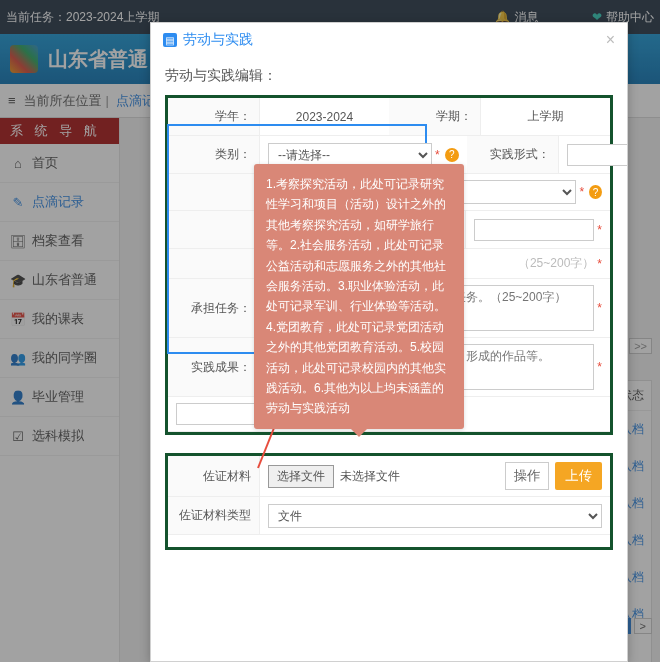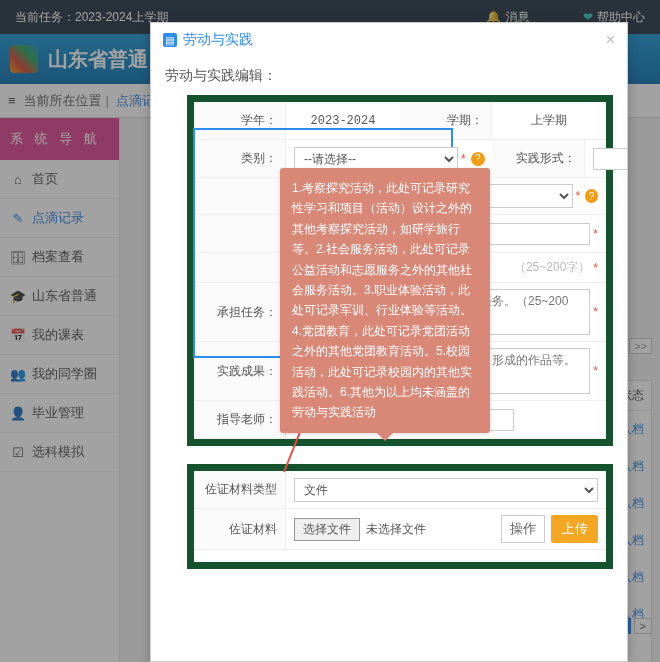--- a/index.html
+++ b/index.html
@@ -1,51 +1,51 @@
 <!DOCTYPE html>
 <html><head>
 <meta charset="utf-8">
 <style>
   *{box-sizing:border-box;margin:0;padding:0;font-family:"Microsoft YaHei",Arial,sans-serif;}
   body{background:#4f5b66;width:660px;height:662px;overflow:hidden;position:relative;font-size:12px;}
   .bg{position:absolute;inset:0;filter:grayscale(10%) brightness(.93);}
-  .topbar{background:#2c3e50;color:#fff;height:34px;display:flex;align-items:center;padding:0 15px;font-size:12px;}
+  .topbar{background:#2c3e50;color:#fff;height:34px;display:flex;align-items:center;padding:0 6px;font-size:12px;}
   .topbar .spacer{flex:1;}
   .topbar .msg{color:#fff;margin-right:4px;}
   .topbar .cnt{color:#e74c3c;margin-right:12px;margin-top:21px;}
   .topbar .help{color:#fff;}
   .header{height:50px;background:linear-gradient(#1a9fe0,#0c7bc0);display:flex;align-items:center;padding:0 10px;color:#fff;font-size:20px;font-weight:bold;}
   .header .logo{width:28px;height:28px;background:linear-gradient(45deg,#f39c12,#e74c3c,#27ae60,#3498db);border-radius:4px;margin-right:10px;}
   .crumb{background:#fff;height:34px;border-bottom:1px solid #ddd;display:flex;align-items:center;padding:0 8px;font-size:13px;color:#666;}
   .crumb .menu-ico{margin-right:8px;color:#555;}
   .crumb a{color:#2d8cf0;margin:0 3px;}
   .layout{display:flex;height:556px;}
   .sidebar{width:120px;background:#fff;border-right:1px solid #e6e6e6;}
-  .side-title{background:#ec4899;color:#fff;padding:12px 10px;font-size:13px;letter-spacing:4px;}
+  .side-title{background:#b91c1c;color:#fff;padding:4px 10px;font-size:13px;letter-spacing:4px;}
   .side-item{display:flex;align-items:center;padding:10px 10px;color:#555;border-bottom:1px solid #f2f2f2;font-size:13px;}
   .side-item.active{color:#2d8cf0;}
   .side-item .ic{width:16px;height:16px;margin-right:6px;display:inline-flex;align-items:center;justify-content:center;font-size:13px;}
   .main{flex:1;background:#f3f3f3;position:relative;padding:10px;}
   .rp{position:absolute;right:8px;top:262px;bottom:8px;width:40px;background:#fff;border:1px solid #e0e0e0;}
   .rp-h{font-size:12px;text-align:center;padding:6px 2px;color:#555;border-bottom:1px solid #eee;}
   .rp-c{color:#2d8cf0;text-align:center;font-size:12px;padding:10px 2px;}
   .pager{position:absolute;right:8px;bottom:40px;display:flex;gap:3px;}
   .pager span{background:#fff;border:1px solid #ccc;padding:1px 5px;font-size:11px;color:#666;}
   .pager span.cur{background:#2d8cf0;color:#fff;border-color:#2d8cf0;}
   .rp-top{position:absolute;right:8px;top:220px;display:flex;gap:2px;}
   .rp-top span{background:#fff;border:1px solid #ccc;padding:1px 4px;font-size:11px;color:#999;}
 
   .mask{position:absolute;inset:0;background:rgba(40,40,40,0.38);}
   .dialog{position:absolute;left:150px;top:22px;right:32px;bottom:0;background:#fff;border:1px solid #d0d0d0;box-shadow:0 2px 10px rgba(0,0,0,0.25);overflow:hidden;display:flex;flex-direction:column;}
   .dlg-head{display:flex;align-items:center;padding:8px 12px;color:#2d8cf0;font-size:14px;}
   .dlg-head .ic{display:inline-flex;width:14px;height:14px;background:#2d8cf0;color:#fff;align-items:center;justify-content:center;font-size:10px;border-radius:2px;margin-right:6px;}
   .dlg-head .close{margin-left:auto;color:#bbb;font-size:16px;cursor:pointer;}
   .dlg-body{flex:1;overflow:auto;padding:4px 14px 10px;}
   .section-title{color:#555;font-size:14px;padding:6px 0 10px;}
-  .form{border:7px solid #14532d;margin-left:22px;}
+  .form{border:3px solid #14532d;}
   .row{display:flex;border-bottom:1px solid #eee;}
   .row:last-child{border-bottom:none;}
   .lab{width:92px;min-width:92px;padding:10px 8px;text-align:right;color:#555;font-size:12px;border-right:1px solid #eee;background:#fafafa;display:flex;align-items:center;justify-content:flex-end;}
   .val{flex:1;padding:6px 8px;display:flex;align-items:center;color:#555;font-size:12px;position:relative;}
   .val input,.val select,.val textarea{border:1px solid #ccc;padding:3px 5px;font-size:12px;color:#555;background:#fff;}
   .val select{width:164px;}
   .val input.date{width:120px;}
   .val textarea{width:100%;height:46px;resize:none;color:#bbb;}
   .req{color:#e74c3c;margin-left:3px;}
   .help-ico{display:inline-flex;width:14px;height:14px;border-radius:50%;background:#f39c12;color:#fff;align-items:center;justify-content:center;font-size:10px;margin-left:5px;}
@@ -151,21 +151,21 @@
     <span class="close">×</span>
   </div>
   <div class="dlg-body">
     <div class="section-title">劳动与实践编辑：</div>
 
     <div class="form" style="position:relative;">
       <div class="hl" style="left:-1px;top:26px;width:260px;height:230px;"></div>
 
       <div class="row">
         <div class="lab">学年：</div>
-        <div class="val" style="justify-content:center;font-family:Liberation Mono, monospace;">2023-2024</div>
+        <div class="val" style="justify-content:center;">2023-2024</div>
         <div class="lab">学期：</div>
         <div class="val" style="justify-content:center;">上学期</div>
       </div>
       <div class="row">
         <div class="lab">类别：</div>
         <div class="val">
           <select><option>--请选择--</option></select>
           <span class="req">*</span>
           <span class="help-ico">?</span>
           <div class="tooltip" style="left:-6px;top:28px;">1.考察探究活动，此处可记录研究性学习和项目（活动）设计之外的其他考察探究活动，如研学旅行等。2.社会服务活动，此处可记录公益活动和志愿服务之外的其他社会服务活动。3.职业体验活动，此处可记录军训、行业体验等活动。4.党团教育，此处可记录党团活动之外的其他党团教育活动。5.校园活动，此处可记录校园内的其他实践活动。6.其他为以上均未涵盖的劳动与实践活动</div>
@@ -207,49 +207,48 @@
           </div>
       </div>
       <div class="row">
         <div class="lab">实践成果：</div>
         <div class="val">
             <textarea placeholder="实践任务完成后获得的奖励、证书，形成的作品等。（25~200字）" style=""></textarea>
             <span class="req">*</span>
           </div>
       </div>
       <div class="row">
-        <div class="lab">指导老师：</div>
         <div class="val">
             <input style="width: 220px;">
           </div>
       </div>
 
       <svg class="arrow" style="left:80px;top:220px" width="80" height="160">
           <line x1="70" y1="0" x2="10" y2="150" stroke="#e74c3c" stroke-width="2"></line>
           <polygon points="70,0 62,14 76,10" fill="#e74c3c"></polygon>
         </svg>
     </div>
 
     <div class="evidence">
       <div class="form">
-        <div class="row file-row">
-          <div class="lab">佐证材料类型</div>
-          <div class="val">
-              <select><option>文件</option></select>
-            </div>
-        </div>
         <div class="row">
           <div class="lab">佐证材料</div>
           <div class="val">
             <span class="choose">选择文件</span>
             <span>未选择文件</span>
             <span style="flex:1"></span>
             <button class="op-btn">操作</button>
             <button class="upload-btn">上传</button>
           </div>
         </div>
+        <div class="row file-row">
+          <div class="lab">佐证材料类型</div>
+          <div class="val">
+              <select><option>文件</option></select>
+            </div>
+        </div>
         <div class="row">
           <div class="val"></div>
         </div>
       </div>
     </div>
   </div>
 </div>
 
 </body></html>

